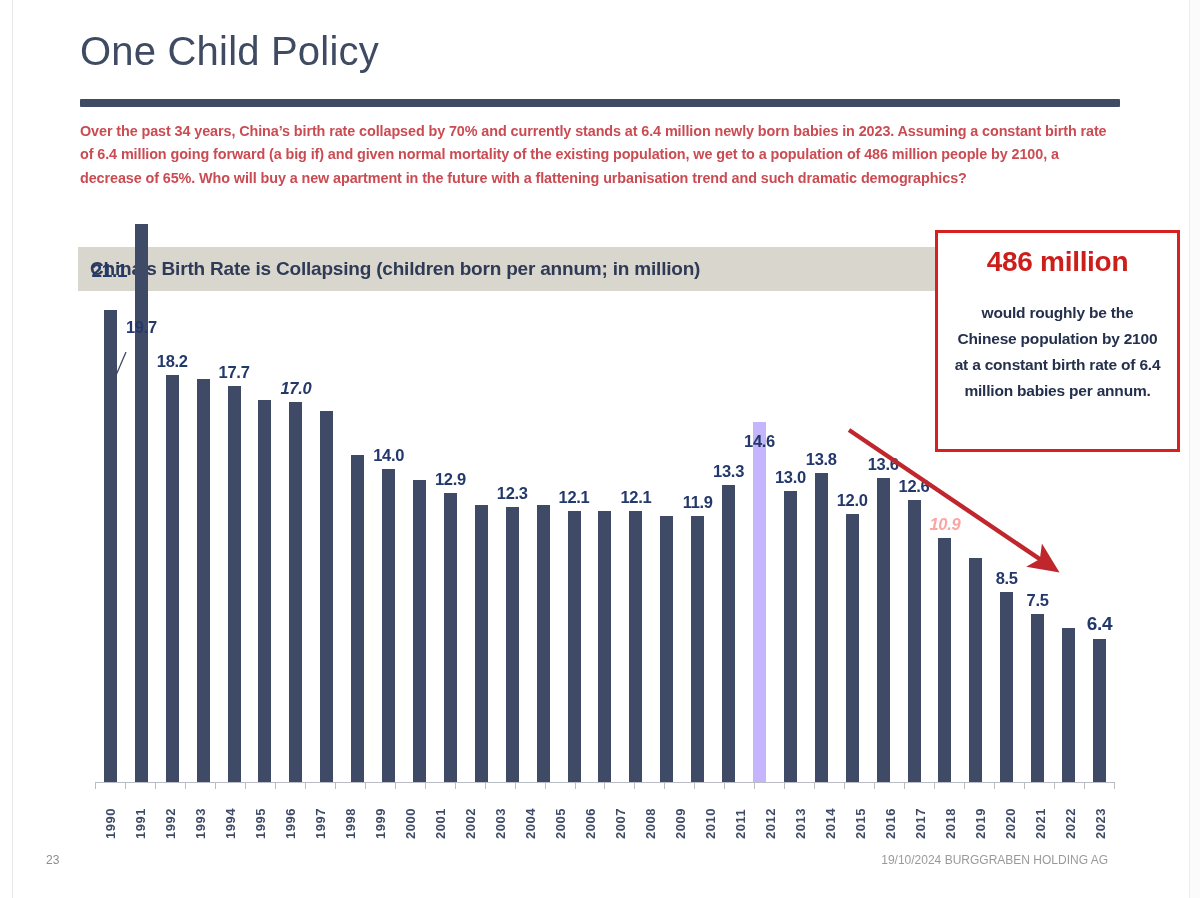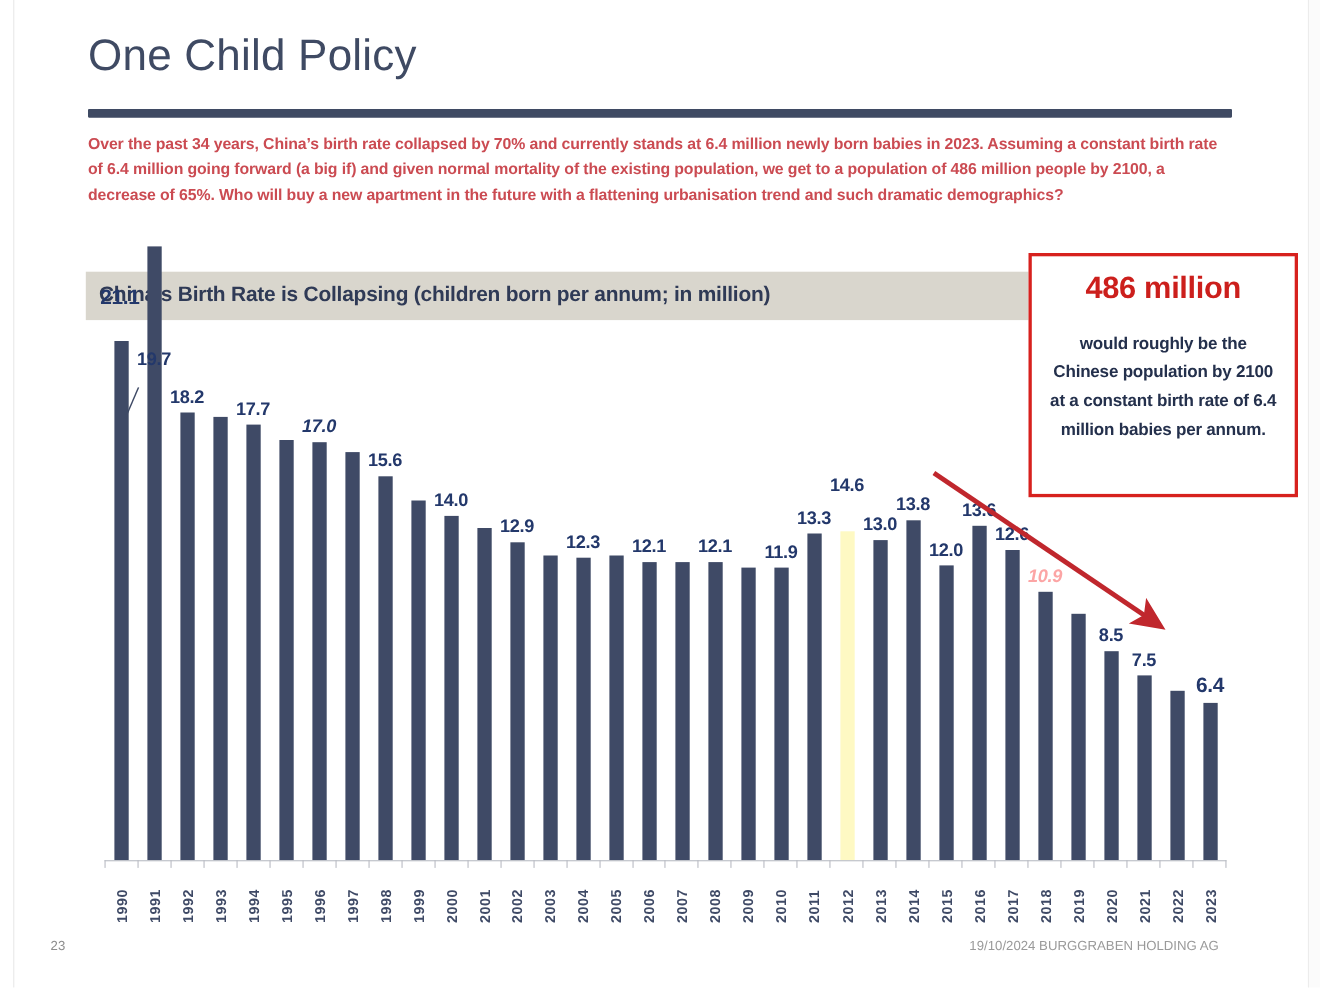--- a/index.html
+++ b/index.html
@@ -308,25 +308,20 @@
         </div>
         <div class="bar-slot">
           <div class="bar" style="height: 380.3px; background: rgb(63, 74, 102); font-style: italic;">
             <div class="bar-label" style="color: rgb(35, 56, 107); bottom: 384.3px;">17.0</div>
           </div>
         </div>
         <div class="bar-slot">
           <div class="bar" style="height: 371.3px; background: rgb(63, 74, 102);"></div>
         </div>
         <div class="bar-slot">
-          <div class="bar" style="height: 349px; background: rgb(63, 74, 102);">
-            <div class="bar-label" style="color: rgb(35, 56, 107); bottom: 353px;">15.6</div>
-          </div>
-        </div>
-        <div class="bar-slot">
           <div class="bar" style="height: 326.6px; background: rgb(63, 74, 102);"></div>
         </div>
         <div class="bar-slot">
           <div class="bar" style="height: 313.2px; background: rgb(63, 74, 102);">
             <div class="bar-label" style="color: rgb(35, 56, 107); bottom: 317.2px;">14.0</div>
           </div>
         </div>
         <div class="bar-slot">
           <div class="bar" style="height: 302px; background: rgb(63, 74, 102);"></div>
         </div>
@@ -366,21 +361,21 @@
           <div class="bar" style="height: 266.2px; background: rgb(63, 74, 102);">
             <div class="bar-label" style="color: rgb(35, 56, 107); bottom: 270.2px;">11.9</div>
           </div>
         </div>
         <div class="bar-slot">
           <div class="bar" style="height: 297.5px; background: rgb(63, 74, 102);">
             <div class="bar-label" style="color: rgb(35, 56, 107); bottom: 301.5px;">13.3</div>
           </div>
         </div>
         <div class="bar-slot">
-          <div class="bar" style="height: 299px; background: #fef9c3;">
+          <div class="bar" style="height: 360px; background: #c4b5fd;">
             <div class="bar-label" style="color: rgb(35, 56, 107); bottom: 330.6px;">14.6</div>
           </div>
         </div>
         <div class="bar-slot">
           <div class="bar" style="height: 290.8px; background: rgb(63, 74, 102);">
             <div class="bar-label" style="color: rgb(35, 56, 107); bottom: 294.8px;">13.0</div>
           </div>
         </div>
         <div class="bar-slot">
           <div class="bar" style="height: 308.7px; background: rgb(63, 74, 102);">

